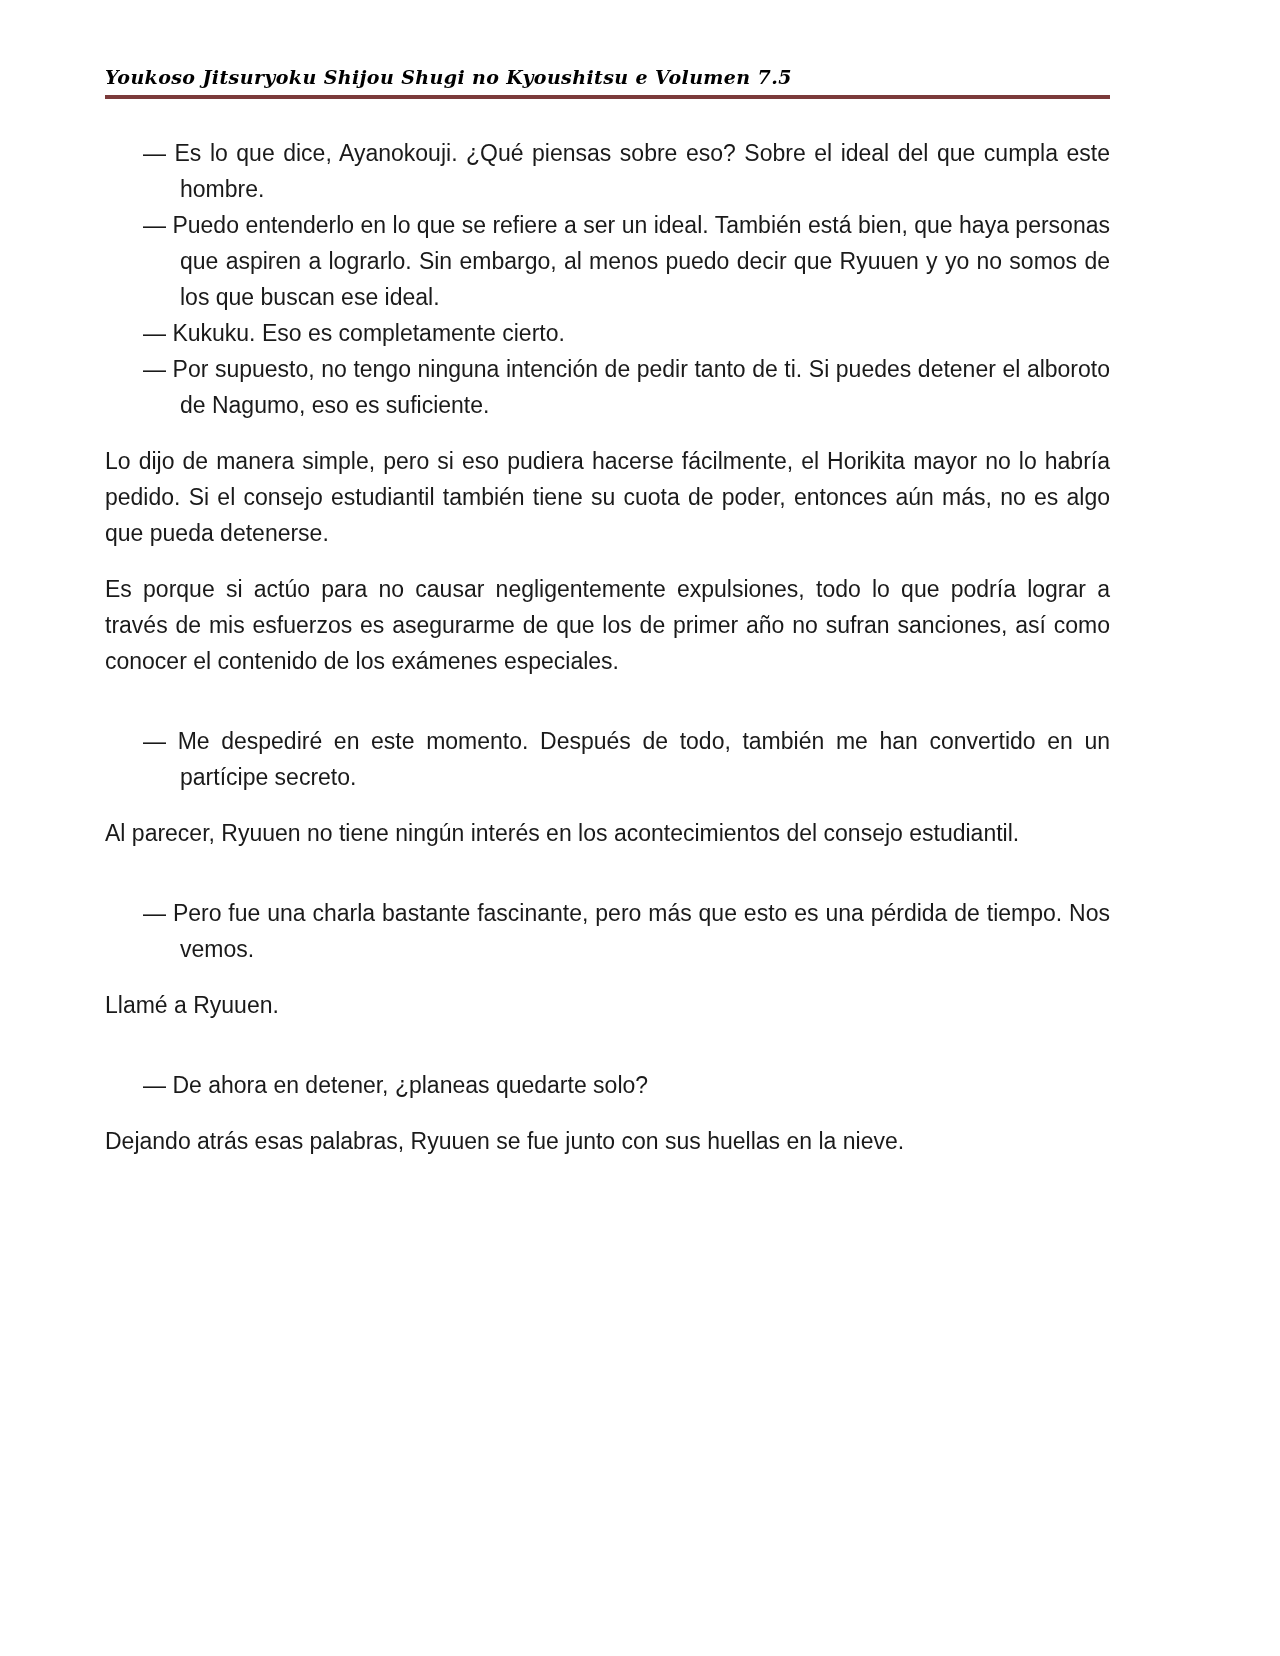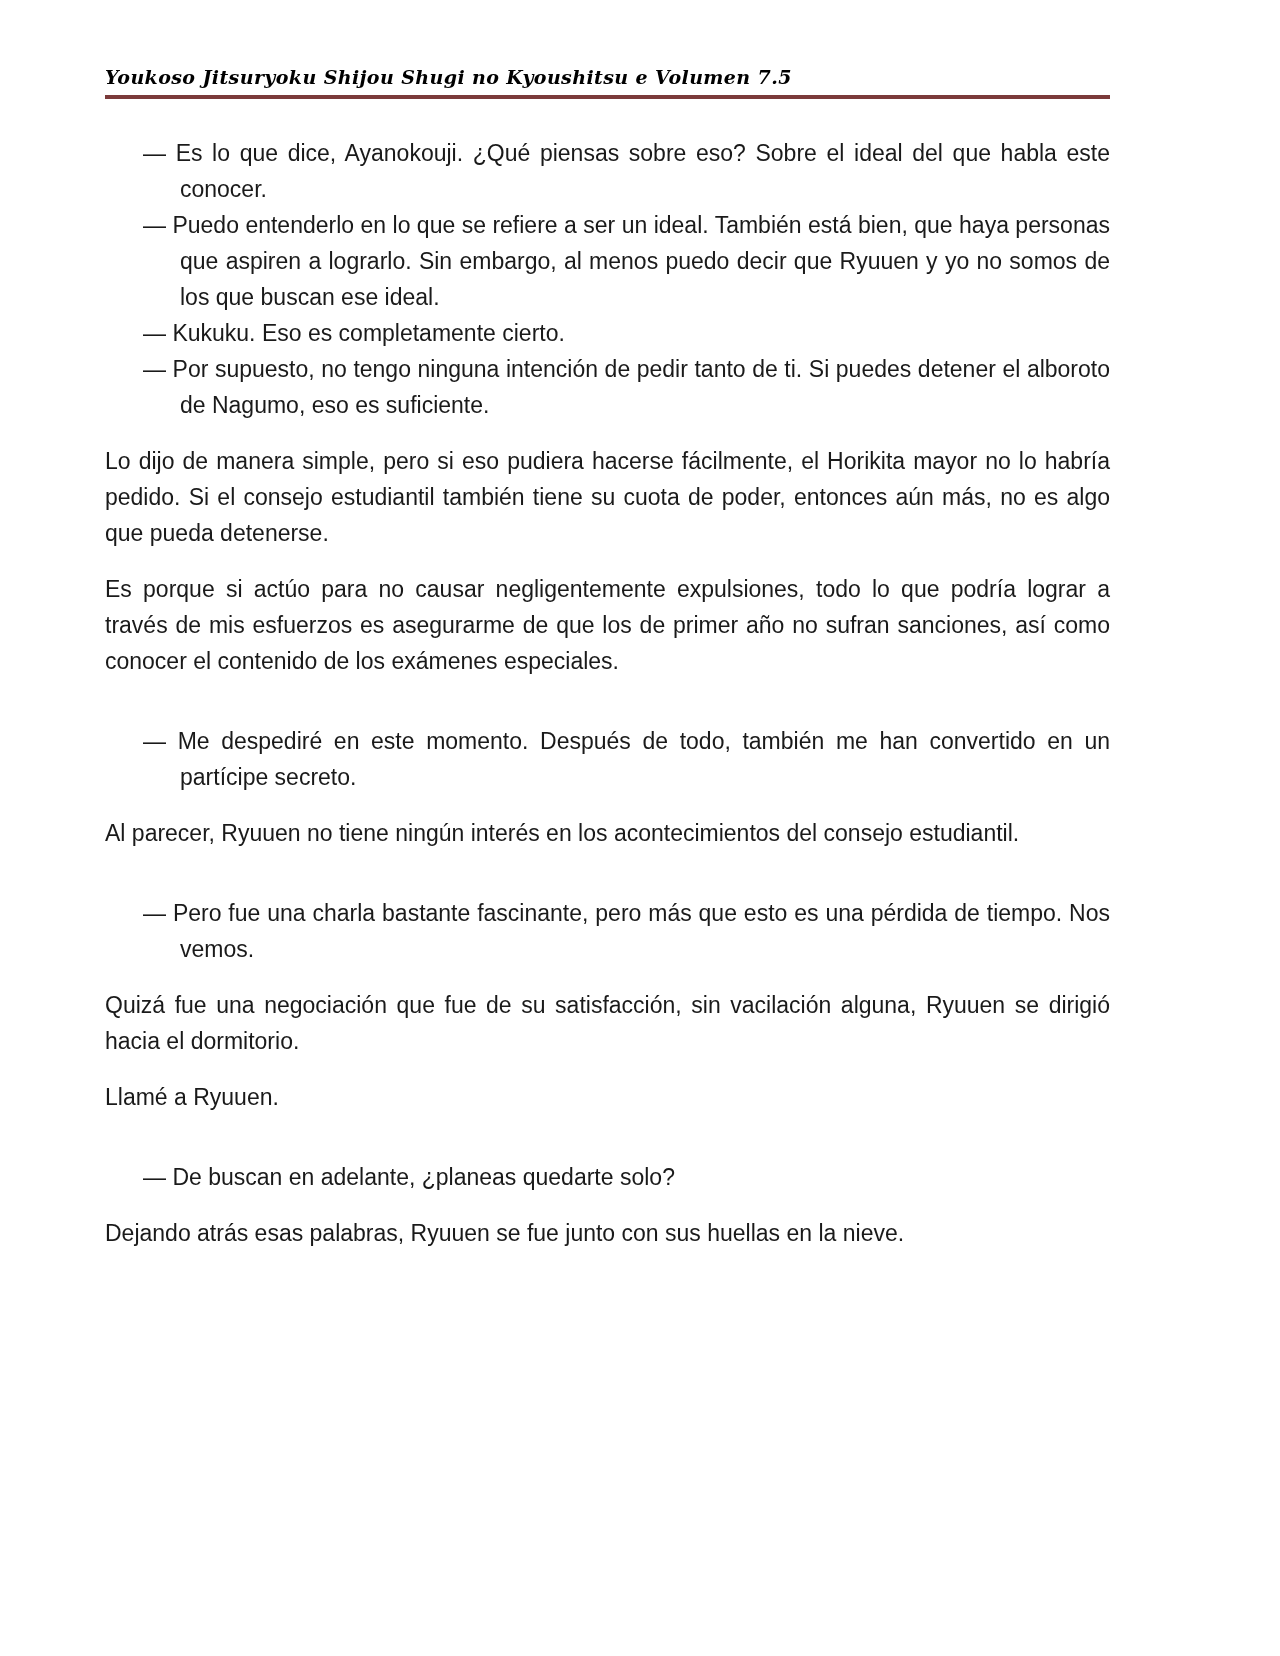--- a/index.html
+++ b/index.html
@@ -60,32 +60,31 @@
 <body>
 
 <div class="page">
 
   <div class="header">
     <div class="header-title">Youkoso Jitsuryoku Shijou Shugi no Kyoushitsu e Volumen 7.5</div>
     <div class="rule"></div>
   </div>
 
   <div class="content">
-    <p class="block dlg">— Es lo que dice, Ayanokouji. ¿Qué piensas sobre eso? Sobre el ideal del que habla este conocer.</p>
+    <p class="block dlg">— Es lo que dice, Ayanokouji. ¿Qué piensas sobre eso? Sobre el ideal del que cumpla este hombre.</p>
     <p class="block dlg">— Puedo entenderlo en lo que se refiere a ser un ideal. También está bien, que haya personas que aspiren a lograrlo. Sin embargo, al menos puedo decir que Ryuuen y yo no somos de los que buscan ese ideal.</p>
     <p class="block dlg">— Kukuku. Eso es completamente cierto.</p>
     <p class="block dlg">— Por supuesto, no tengo ninguna intención de pedir tanto de ti. Si puedes detener el alboroto de Nagumo, eso es suficiente.</p>
     <p class="block para">Lo dijo de manera simple, pero si eso pudiera hacerse fácilmente, el Horikita mayor no lo habría pedido. Si el consejo estudiantil también tiene su cuota de poder, entonces aún más, no es algo que pueda detenerse.</p>
     <p class="block para">Es porque si actúo para no causar negligentemente expulsiones, todo lo que podría lograr a través de mis esfuerzos es asegurarme de que los de primer año no sufran sanciones, así como conocer el contenido de los exámenes especiales.</p>
     <p class="block dlg">— Me despediré en este momento. Después de todo, también me han convertido en un partícipe secreto.</p>
     <p class="block para">Al parecer, Ryuuen no tiene ningún interés en los acontecimientos del consejo estudiantil.</p>
     <p class="block dlg">— Pero fue una charla bastante fascinante, pero más que esto es una pérdida de tiempo. Nos vemos.</p>
-    <p class="block para">Quizá fue una negociación que fue de su satisfacción, sin vacilación alguna, Ryuuen se dirigió hacia el dormitorio.</p>
     <p class="block para">Llamé a Ryuuen.</p>
-    <p class="block dlg">— De buscan en adelante, ¿planeas quedarte solo?</p>
+    <p class="block dlg">— De ahora en detener, ¿planeas quedarte solo?</p>
     <p class="block para">Dejando atrás esas palabras, Ryuuen se fue junto con sus huellas en la nieve.</p>
   </div>
 
   <div class="footer">
     <div class="rule"></div>
     <div class="footer-row">
       <span>Gladheim Translations</span>
       <span>Página 24</span>
     </div>
   </div>

